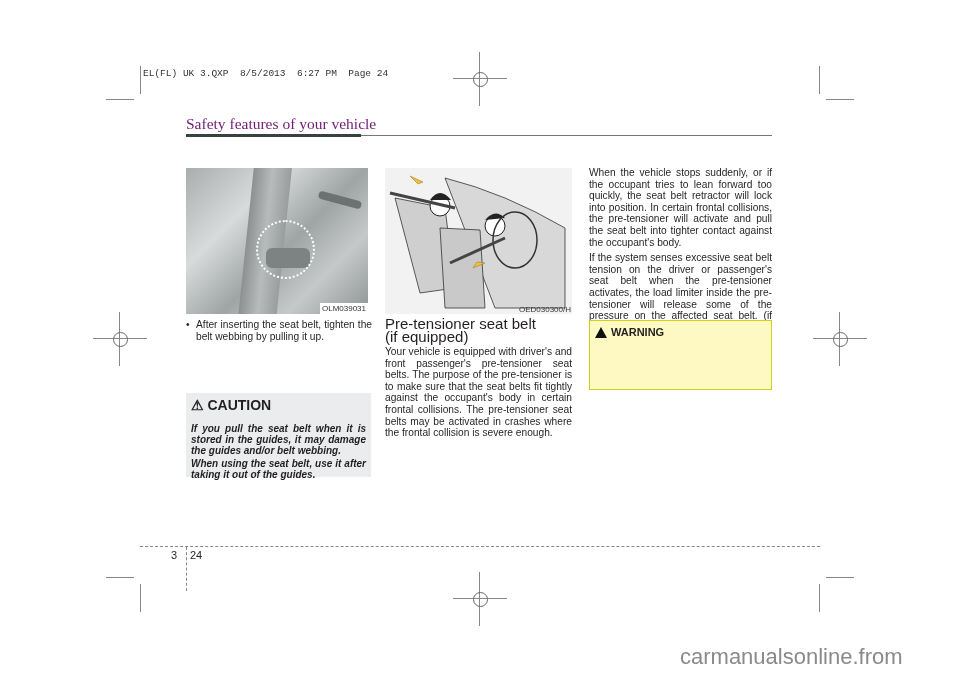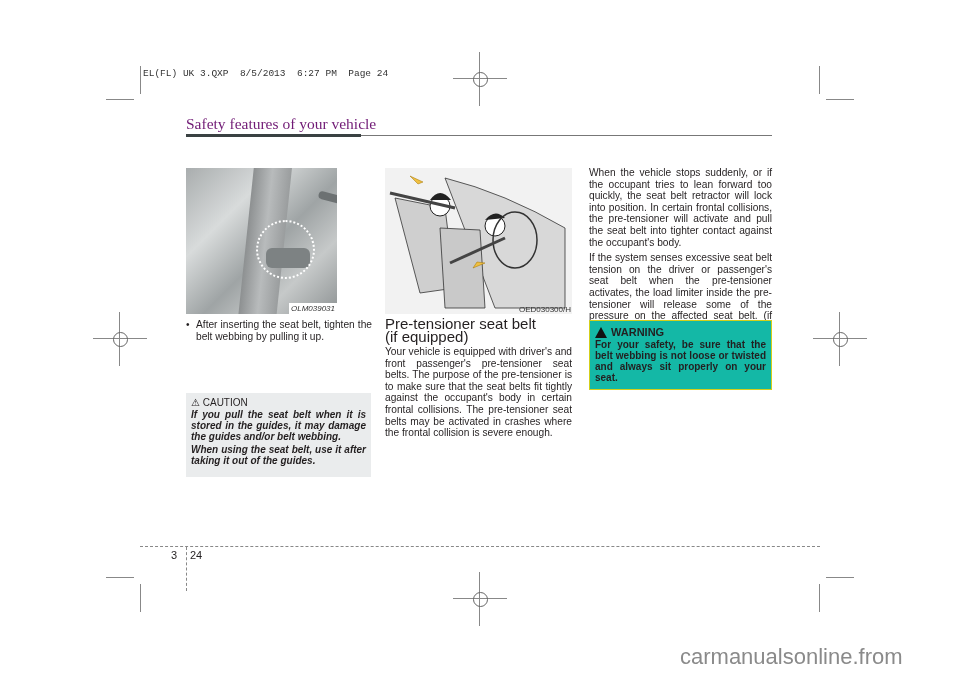--- a/index.html
+++ b/index.html
@@ -8,41 +8,41 @@
   .crop-v{position:absolute;width:1px;background:#888;}
   .crop-h{position:absolute;height:1px;background:#888;}
   .reg{position:absolute;width:54px;height:54px;}
   .reg .h{position:absolute;left:0;top:26px;width:54px;height:1px;background:#888;}
   .reg .v{position:absolute;left:26px;top:0;width:1px;height:54px;background:#888;}
   .reg .c{position:absolute;left:20px;top:20px;width:13px;height:13px;border:1px solid #666;border-radius:50%;}
   .slug{font-family:"Liberation Mono",monospace;font-size:9.5px;color:#333;left:143px;top:68px;white-space:pre;text-align:right;}
   .section-title{left:186px;top:115px;font-family:"Liberation Serif",serif;font-size:15.5px;color:#701a75;}
   .title-bar-dark{left:186px;top:134px;width:175px;height:3px;background:#3a4142;}
   .title-bar-light{left:361px;top:135px;width:411px;height:1px;background:#777;}
-  .photo{left:186px;top:168px;width:151px;height:146px;background:linear-gradient(135deg,#a9adae 0%,#d8dbdb 30%,#9fa4a5 55%,#c6c9c9 75%,#8e9394 100%);overflow:hidden;font-style:italic;}
+  .photo{left:186px;top:168px;width:182px;height:146px;background:linear-gradient(135deg,#a9adae 0%,#d8dbdb 30%,#9fa4a5 55%,#c6c9c9 75%,#8e9394 100%);overflow:hidden;}
   .photo .belt{position:absolute;left:60px;top:-10px;width:38px;height:170px;background:linear-gradient(90deg,#8d9091,#b8bbbc,#9a9d9e);transform:rotate(6deg);}
   .photo .guide{position:absolute;left:80px;top:80px;width:44px;height:20px;background:#7d8283;border-radius:6px;}
   .photo .dot-circle{position:absolute;left:70px;top:52px;width:55px;height:55px;border:2px dotted #fff;border-radius:50%;}
   .photo .handle{position:absolute;left:132px;top:28px;width:44px;height:8px;background:#6c7172;border-radius:4px;transform:rotate(15deg);}
   .photo .code{position:absolute;right:0;bottom:0;background:#fff;font-size:8px;padding:1px 2px;color:#333;}
   .illus{left:385px;top:168px;width:187px;height:146px;background:#f2f2f2;overflow:hidden;}
   .illus .code{position:absolute;right:1px;bottom:0;font-size:8px;color:#333;margin-top:31px;}
   .body{font-size:10.2px;line-height:11.6px;text-align:justify;color:#231f20;}
   .bullet{left:186px;top:319px;width:186px;}
   .bullet .row{display:flex;}
   .bullet .dot{width:10px;flex:none;}
   .bullet p{margin:0 0 4px 0;}
   .caution{left:186px;top:393px;width:185px;height:84px;background:#eaeced;padding:4px 5px;box-sizing:border-box;}
-  .caution .hd{font-weight:normal;font-size:10px;margin-bottom:1px;}
+  .caution .hd{font-weight:bold;font-size:14px;margin-bottom:10px;}
   .caution p{margin:0 0 2px 0;font-style:italic;font-weight:bold;font-size:10px;line-height:11px;text-align:justify;}
   .mid-head{left:385px;top:318px;width:187px;font-weight:normal;font-size:15px;line-height:12.5px;}
   .mid-body{left:385px;top:346px;width:187px;}
   .right-body{left:589px;top:167px;width:183px;}
   .right-body p{margin:0 0 4px 0;}
-  .warning{left:589px;top:320px;width:183px;height:70px;background:#14b8a6;border:1px solid #d4cf1a;padding:5px 5px;box-sizing:border-box;}
+  .warning{left:589px;top:320px;width:183px;height:70px;background:#fef9c3;border:1px solid #d4cf1a;padding:5px 5px;box-sizing:border-box;}
   .warning .hd{font-weight:bold;font-size:11px;margin-bottom:1px;display:flex;align-items:center;}
   .warning .tri{width:0;height:0;border-left:6px solid transparent;border-right:6px solid transparent;border-bottom:11px solid #111;margin-right:4px;position:relative;}
   .warning p{margin:0;font-weight:bold;font-size:10px;line-height:11px;text-align:justify;}
   .footer-dash{left:140px;top:546px;width:680px;border-top:1px dashed #888;}
   .footer-vdash{left:186px;top:547px;height:44px;border-left:1px dashed #888;}
   .page-num{left:171px;top:549px;font-size:11px;}
   .page-num2{left:190px;top:549px;font-size:11px;}
   .watermark{left:680px;top:644px;font-size:22px;color:#8a8a8a;}
 </style>
 </head>
@@ -137,21 +137,20 @@
 <div class="abs body right-body">
   <p>When the vehicle stops suddenly, or if the occupant tries to lean forward too quickly, the seat belt retractor will lock into position. In certain frontal collisions, the pre-tensioner will activate and pull the seat belt into tighter contact against the occupant's body.</p>
   <p>If the system senses excessive seat belt tension on the driver or passenger's seat belt when the pre-tensioner activates, the load limiter inside the pre-tensioner will release some of the pressure on the affected seat belt. (if equipped)</p>
 </div>
 
 <div class="abs warning">
   <div class="hd">
     <span class="tri"></span>
     <span>WARNING</span>
   </div>
-  <p>For your safety, be sure that the belt webbing is not loose or twisted and always sit properly on your seat.</p>
 </div>
 
 <div class="abs footer-dash"></div>
 <div class="abs footer-vdash"></div>
 <div class="abs page-num">3</div>
 <div class="abs page-num2">24</div>
 
 <div class="abs watermark">carmanualsonline.from</div>
 
 </body></html>

